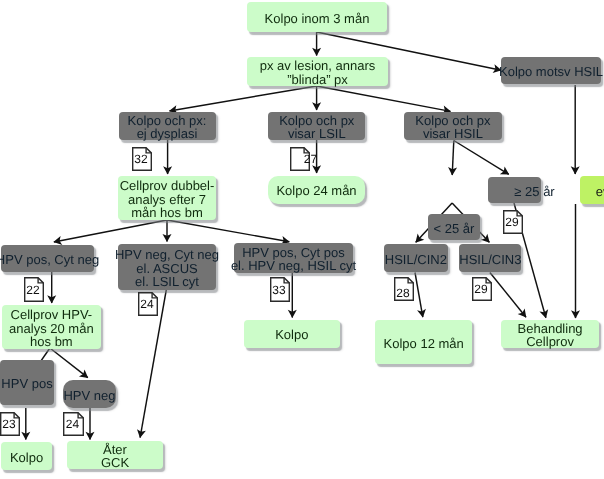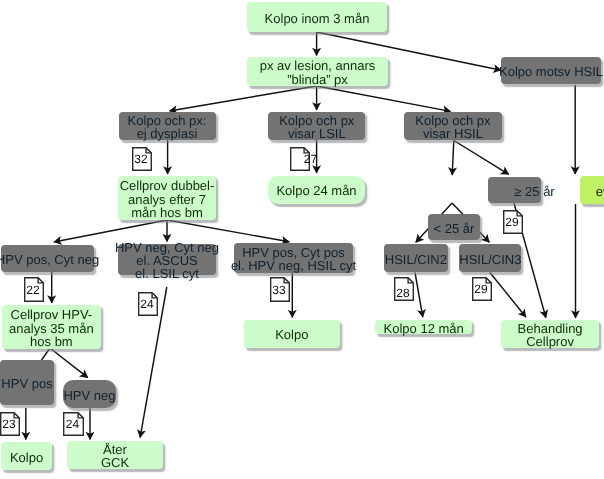--- a/index.html
+++ b/index.html
@@ -166,44 +166,44 @@
       </div>
       <div class="node blue" style="left: 488px; top: 177px; width: 53px; height: 26px; padding-left: 40px;">
         <span style="white-space: pre;">≥ 25 år</span>
       </div>
       <div class="node pink" style="left: 552px; top: 176px; width: 48px; height: 28px;">
         <span style="white-space: pre;">ev.</span>
       </div>
       <div class="node blue" style="left: 1px; top: 244.6px; width: 93px; height: 27.5px;">
         <span style="white-space: pre;">HPV pos, Cyt neg</span>
       </div>
-      <div class="node blue" style="left: 118px; top: 244px; width: 98px; height: 31px;">
+      <div class="node blue" style="left: 118px; top: 244px; width: 98px; height: 46px;">
         <span style="white-space: pre;">HPV neg, Cyt neg
 el. ASCUS
 el. LSIL cyt</span>
       </div>
       <div class="node blue" style="left: 234px; top: 243px; width: 119px; height: 30px;">
         <span style="white-space: pre;">HPV pos, Cyt pos
 el. HPV neg, HSIL cyt</span>
       </div>
       <div class="node blue" style="left: 383.6px; top: 244px; width: 64.6px; height: 28px;">
         <span style="white-space: pre;">HSIL/CIN2</span>
       </div>
       <div class="node blue" style="left: 459.3px; top: 244px; width: 62.1px; height: 28px;">
         <span style="white-space: pre;">HSIL/CIN3</span>
       </div>
       <div class="node green" style="left: 1.9px; top: 305.2px; width: 99px; height: 43.4px;">
         <span style="white-space: pre;">Cellprov HPV-
-analys 35 mån
+analys 20 mån
 hos bm</span>
       </div>
       <div class="node green" style="left: 243.6px; top: 320px; width: 96.4px; height: 27.5px;">
         <span style="white-space: pre;">Kolpo</span>
       </div>
-      <div class="node green" style="left: 375.2px; top: 320px; width: 97px; height: 14px;">
+      <div class="node green" style="left: 375.2px; top: 320px; width: 97px; height: 44px;">
         <span style="white-space: pre;">Kolpo 12 mån</span>
       </div>
       <div class="node green" style="left: 500.9px; top: 320px; width: 98.4px; height: 28px;">
         <span style="white-space: pre;">Behandling
 Cellprov</span>
       </div>
       <div class="node blue" style="left: 0px; top: 360px; width: 54px; height: 45px;">
         <span style="white-space: pre;">HPV pos</span>
       </div>
       <div class="node blue" style="left: 63px; top: 380px; width: 53px; height: 28px; border-radius: 10px;">

